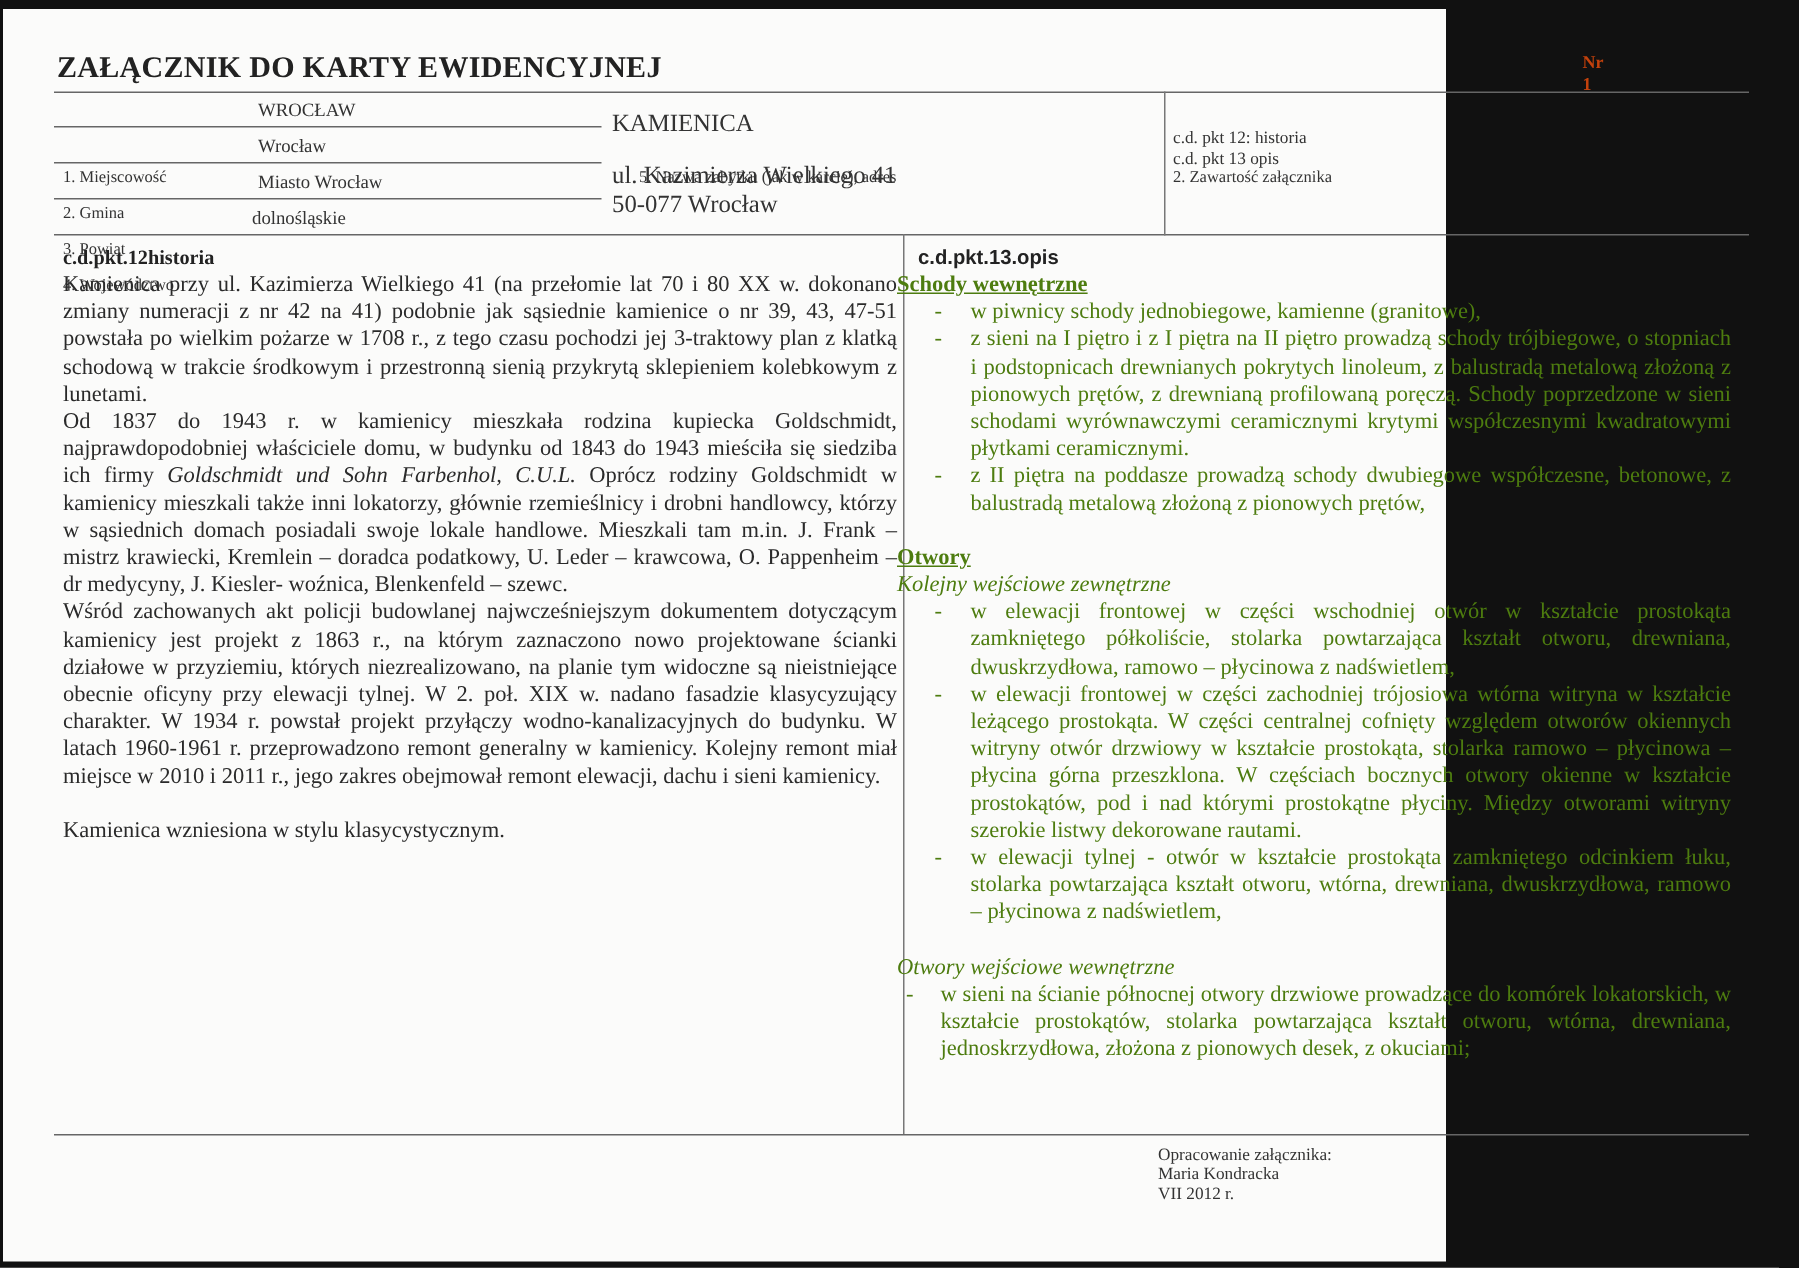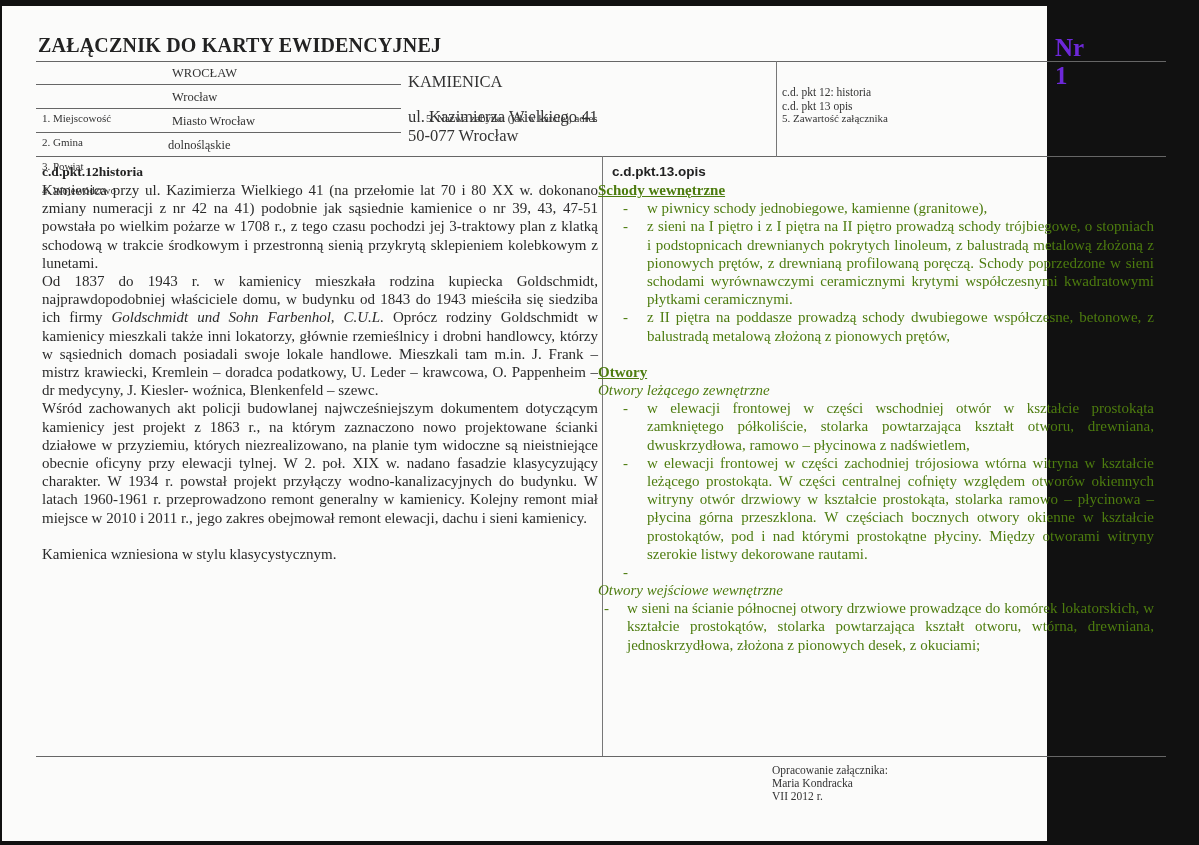--- a/index.html
+++ b/index.html
@@ -1,19 +1,19 @@
 <!DOCTYPE html>
 <html><head>
 <meta charset="utf-8">
 <style>
   html, body { margin:0; padding:0; background:#111; }
   body { width:1199px; height:845px; position:relative; overflow:hidden; font-family:"Liberation Serif", serif; color:#2a2a2a; }
-  .page { position:absolute; left:2px; top:6px; width:1045px; height:835px; background:#fbfbfa; }
+  .page { position:absolute; left:2px; top:6px; width:962px; height:835px; background:#fbfbfa; }
   .title { position:absolute; left:36px; top:28px; font-size:20px; font-weight:bold; letter-spacing:0.2px; color:#222; }
-  .nr { position:absolute; left:1053px; top:28px; font-size:25px; font-weight:bold; color:#6d28d9; }
+  .nr { position:absolute; left:1053px; top:28px; font-size:12px; font-weight:bold; color:#c2410c; }
   .hline { position:absolute; height:1px; background:#666; }
   .vline { position:absolute; width:1px; background:#777; }
   .small { position:absolute; font-size:11px; color:#333; white-space:nowrap;margin-top:44px; }
   .val { position:absolute; font-size:12.5px; color:#333; white-space:nowrap; }
   .big { position:absolute; font-size:16.5px; line-height:19px; color:#333; white-space:nowrap; }
   .colhead-l { position:absolute; left:40px; top:158px; font-size:13.5px; font-weight:bold; color:#222; }
   .colhead-r { position:absolute; left:610px; top:158px; font-size:13.5px; font-weight:bold; font-family:"Liberation Sans", sans-serif; color:#222; }
   .left-text { position:absolute; left:40px; top:175px; width:556px; font-size:15px; line-height:18.2px; text-align:justify; color:#2a2a2a; }
   .left-text p { margin:0; }
   .right-col { position:absolute; left:596px; top:175px; width:556px; font-size:15px; line-height:18.2px; color:#4d7c0f; }
@@ -49,21 +49,21 @@
   <div class="small" style="left:40px; top:110px;">3. Powiat</div>
   <div class="val" style="left:170px; top:108px;">Miasto Wrocław</div>
   <div class="small" style="left:40px; top:134px;">4. Województwo</div>
   <div class="val" style="left:166px; top:132px;">dolnośląskie</div>
 
   <div class="small" style="left:424px; top:62px;">5. Nazwa zabytku (jak w karcie), adres</div>
   <div class="big" style="left:406px; top:66px;">KAMIENICA</div>
   <div class="big" style="left:406px; top:101px;">ul. Kazimierza Wielkiego 41</div>
   <div class="big" style="left:406px; top:120px;">50-077 Wrocław</div>
 
-  <div class="small" style="left:780px; top:62px;">5. Zawartość załącznika</div>
+  <div class="small" style="left:780px; top:62px;">2. Zawartość załącznika</div>
   <div class="val" style="left:780px; top:80px; font-size:11.5px;">c.d.  pkt 12: historia</div>
   <div class="val" style="left:780px; top:94px; font-size:11.5px;">c.d. pkt 13 opis</div>
 
   <div class="vline" style="left:600px; top:150px; height:600px;"></div>
   <div class="hline" style="left:34px; top:750px; width:1130px;"></div>
 
   <div class="colhead-l">c.d.pkt.12historia</div>
   <div class="left-text">
     <p>Kamienica przy ul. Kazimierza Wielkiego 41 (na przełomie lat 70 i 80 XX w. dokonano zmiany numeracji z nr 42 na 41) podobnie jak sąsiednie kamienice o nr 39, 43, 47-51 powstała po wielkim pożarze w 1708 r., z tego czasu pochodzi jej 3-traktowy plan z klatką schodową w trakcie środkowym i przestronną sienią przykrytą sklepieniem kolebkowym z lunetami.</p>
     <p><span>Od 1837 do 1943 r. w kamienicy mieszkała rodzina kupiecka Goldschmidt, najprawdopodobniej właściciele domu, w budynku od 1843 do 1943 mieściła się siedziba ich firmy </span><i>Goldschmidt und Sohn Farbenhol, C.U.L.</i><span> Oprócz rodziny Goldschmidt w kamienicy mieszkali także inni lokatorzy, głównie rzemieślnicy i drobni handlowcy, którzy w sąsiednich domach posiadali swoje lokale handlowe. Mieszkali tam m.in. J. Frank – mistrz krawiecki, Kremlein – doradca podatkowy, U. Leder – krawcowa, O. Pappenheim – dr medycyny, J. Kiesler- woźnica, Blenkenfeld – szewc.</span></p>
@@ -75,25 +75,25 @@
   <div class="colhead-r">c.d.pkt.13.opis</div>
   <div class="right-col">
     <div class="sec-title">Schody wewnętrzne</div>
     <ul class="dash">
       <li><span class="dash-mark">-</span><span>w piwnicy schody jednobiegowe, kamienne (granitowe),</span></li>
       <li><span class="dash-mark">-</span><span>z sieni na I piętro i z I piętra na II piętro prowadzą schody trójbiegowe, o stopniach i podstopnicach drewnianych pokrytych linoleum, z balustradą metalową złożoną z pionowych prętów, z drewnianą profilowaną poręczą. Schody poprzedzone w sieni schodami wyrównawczymi ceramicznymi krytymi współczesnymi kwadratowymi płytkami ceramicznymi.</span></li>
       <li><span class="dash-mark">-</span><span>z II piętra na poddasze prowadzą schody dwubiegowe współczesne, betonowe, z balustradą metalową złożoną z pionowych prętów,</span></li>
     </ul>
     <div class="gap"></div>
     <div class="sec-title">Otwory</div>
-    <div class="sub-title">Otwory leżącego zewnętrzne</div>
+    <div class="sub-title">Kolejny wejściowe zewnętrzne</div>
     <ul class="dash">
       <li><span class="dash-mark">-</span><span>w elewacji frontowej w części wschodniej otwór w kształcie prostokąta zamkniętego półkoliście, stolarka powtarzająca kształt otworu, drewniana, dwuskrzydłowa, ramowo – płycinowa z nadświetlem,</span></li>
       <li><span class="dash-mark">-</span><span>w elewacji frontowej w części zachodniej trójosiowa wtórna witryna w kształcie leżącego prostokąta. W części centralnej cofnięty względem otworów okiennych witryny otwór drzwiowy w kształcie prostokąta, stolarka ramowo – płycinowa – płycina górna przeszklona. W częściach bocznych otwory okienne w kształcie prostokątów, pod i nad którymi prostokątne płyciny. Między otworami witryny szerokie listwy dekorowane rautami.</span></li>
-      <li><span class="dash-mark">-</span></li>
+      <li><span class="dash-mark">-</span><span>w elewacji tylnej - otwór w kształcie prostokąta zamkniętego odcinkiem łuku, stolarka powtarzająca kształt otworu, wtórna, drewniana, dwuskrzydłowa, ramowo – płycinowa z nadświetlem,</span></li>
     </ul>
     <div class="gap"></div>
     <div class="sub-title">Otwory wejściowe wewnętrzne</div>
     <ul class="dash tight">
       <li><span class="dash-mark">-</span><span>w sieni na ścianie północnej otwory drzwiowe  prowadzące do komórek lokatorskich, w kształcie prostokątów, stolarka powtarzająca kształt otworu, wtórna, drewniana, jednoskrzydłowa, złożona z pionowych desek, z okuciami;</span></li>
     </ul>
   </div>
 
   <div class="footer">
     <div>Opracowanie załącznika:</div>

